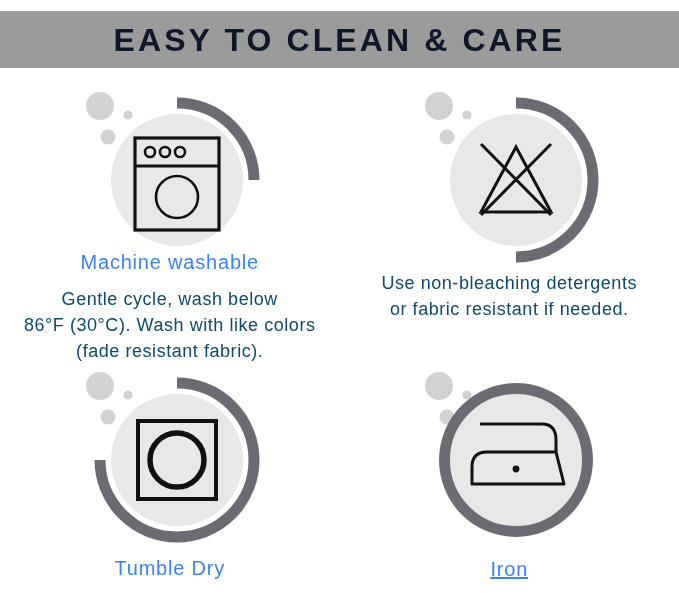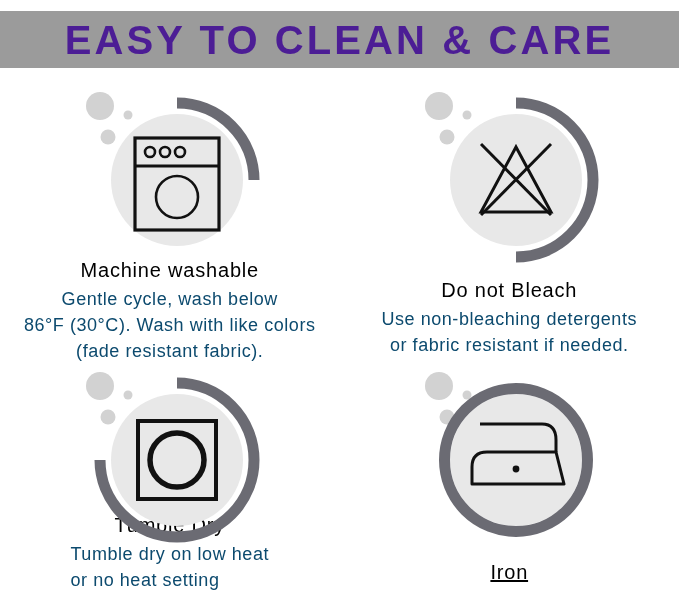--- a/index.html
+++ b/index.html
@@ -22,22 +22,22 @@
     top: 11px;
     width: 679px;
     height: 57px;
     background: #9b9b9b;
     display: flex;
     align-items: center;
     justify-content: center;
     box-sizing: border-box;
   }
   .banner-title {
-    color: #4c1d95;
-    font-size: 40px;
+    color: #0f172a;
+    font-size: 32px;
     font-weight: bold;
     letter-spacing: 3.1px;
     line-height: 1;
     white-space: nowrap;
     font-family: "Liberation Sans", sans-serif;
   }
 
   
   .care-grid {
     position: absolute;
@@ -66,24 +66,24 @@
   .medallion svg {
     position: absolute;
     left: 0;
     top: 0;
     display: block;
   }
 
   
   .care-title {
     font-size: 20px;
-    color: #000000;
+    color: #3b82f6;
     letter-spacing: 0.8px;
     font-weight: normal;
-    margin: 0;
+    margin: 8px;
     text-align: center;
     line-height: 1.2;
     font-family: "Liberation Sans", sans-serif;
   }
   .care-desc {
     font-size: 18px;
     color: #0c4a6e;
     letter-spacing: 0.55px;
     line-height: 1.45;
     margin: 4px 0 0 0;
@@ -154,21 +154,20 @@
 
         <path d="M 97 17 A 77 77 0 0 1 97 171" fill="none" stroke="#6b6b73" stroke-width="11"></path>
 
         <g stroke="#111111" fill="none" stroke-width="3">
           <path d="M 97 61 L 132 126 L 62 126 Z"></path>
           <line x1="62" y1="58" x2="132" y2="129"></line>
           <line x1="132" y1="58" x2="62" y2="129"></line>
         </g>
       </svg>
     </div>
-    <p class="care-title">Do not Bleach</p>
     <p class="care-desc">Use non-bleaching detergents
 or fabric resistant if needed.</p>
   </div>
 
   <div class="care-card card-dry">
     <div class="medallion">
       <svg width="180" height="180" viewBox="0 0 180 180">
         <circle cx="20" cy="20" r="14" fill="#d2d2d2"></circle>
         <circle cx="48" cy="29" r="4.5" fill="#d2d2d2"></circle>
         <circle cx="28" cy="51" r="7.5" fill="#d2d2d2"></circle>
@@ -176,22 +175,20 @@
 
         <path d="M 97 17 A 77 77 0 1 1 20 94" fill="none" stroke="#6b6b73" stroke-width="11"></path>
 
         <g stroke="#111111" fill="none">
           <rect x="58" y="55" width="78" height="78" stroke-width="4"></rect>
           <circle cx="97" cy="94" r="27" stroke-width="5.5"></circle>
         </g>
       </svg>
     </div>
     <p class="care-title">Tumble Dry</p>
-    <p class="care-desc align-left">Tumble dry on low heat
-or no heat setting</p>
   </div>
 
   <div class="care-card card-iron">
     <div class="medallion">
       <svg width="180" height="180" viewBox="0 0 180 180">
         <circle cx="20" cy="20" r="14" fill="#d2d2d2"></circle>
         <circle cx="48" cy="29" r="4.5" fill="#d2d2d2"></circle>
         <circle cx="28" cy="51" r="7.5" fill="#d2d2d2"></circle>
         <circle cx="97" cy="94" r="66" fill="#e8e8e8"></circle>
 

